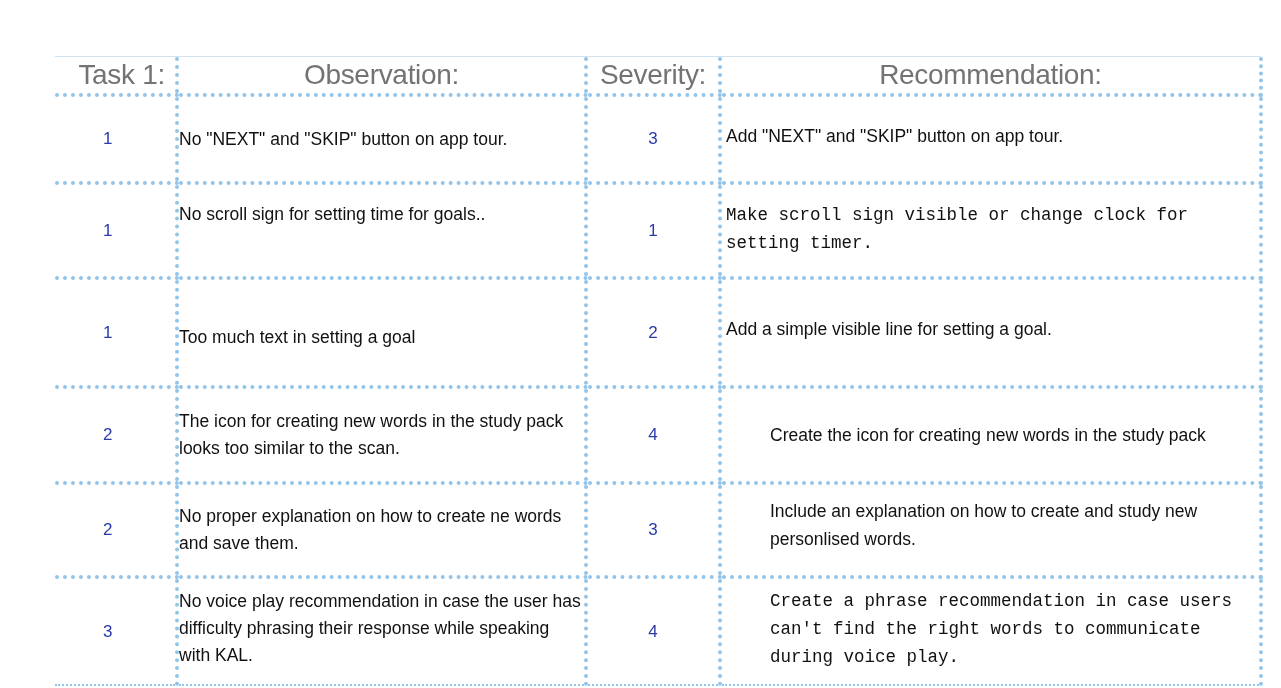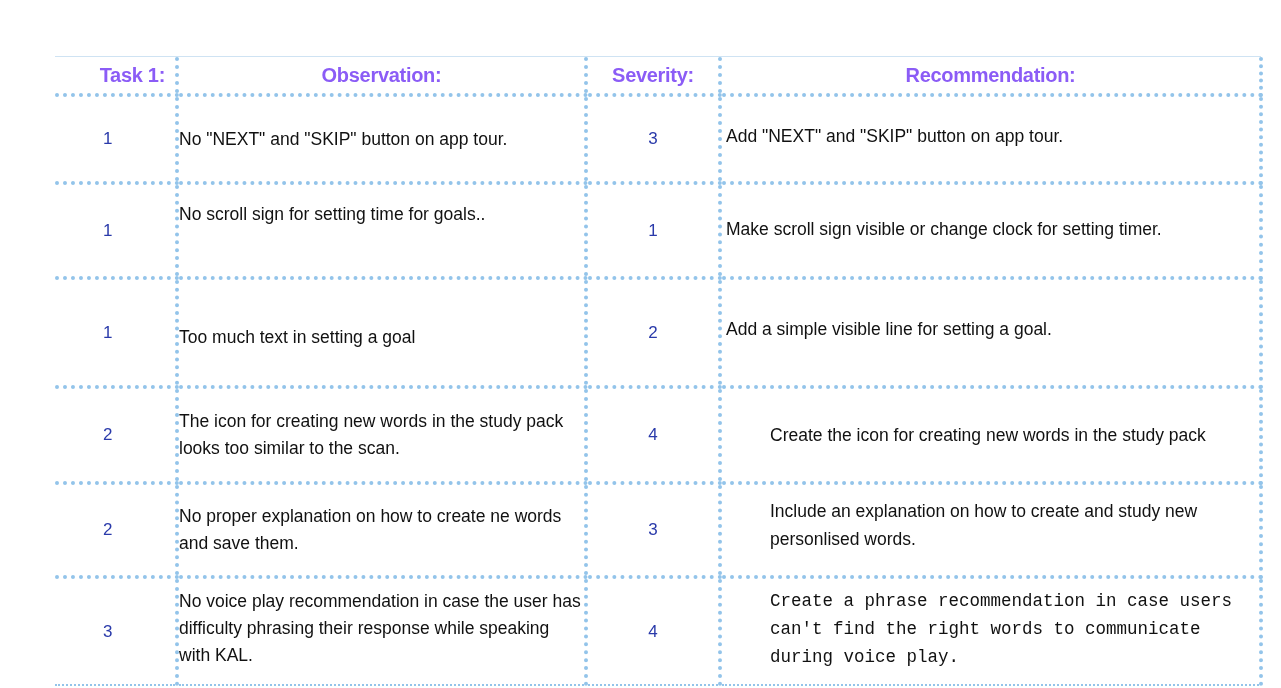--- a/index.html
+++ b/index.html
@@ -49,23 +49,23 @@
     table.findings th.last, table.findings td.last {
       border-right: 4px dotted #93c4ea;
       margin-top: 44px;
     }
     table.findings tr.row-last td {
       border-bottom: 2px dotted #93c4ea;
     }
 
     th.hdr {
       height: 36px;
-      color: #8b5cf6;
-      font-weight: bold;
-      font-size: 20px;
+      color: #737373;
+      font-weight: normal;
+      font-size: 28px;
       text-align: center;
       letter-spacing: -0.3px;
       padding-bottom: 2px;
     }
     th.hdr.task {
       text-align: right;
       padding-right: 10px;
     }
 
     td.num {
@@ -98,21 +98,21 @@
     tr.r3 td { height: 105px; }
     tr.r4 td { height: 92px; }
     tr.r5 td { height: 90px; }
     tr.r6 td { height: 105px; }
 
     tr.r2 td.obs .txt { margin-top: -30px; }
     tr.r2 td.rec .txt { margin-top: -4px; }
     tr.r3 td.obs .txt { margin-top: 10px; }
     tr.r3 td.rec .txt { margin-top: -8px; padding-left: 4px; }
     tr.r1 td.rec .txt { margin-top: -6px; padding-left: 4px; }
-    tr.r2 td.rec .txt { padding-left: 4px; }
+    tr.r2 td.rec .txt { padding-left: 4px; font-family: Liberation Mono, monospace; }
     tr.r4 td.rec { padding-left: 48px; }
     tr.r5 td.rec { padding-left: 48px; }
     tr.r6 td.rec { padding-left: 48px; }
     tr.r5 td.rec .txt { margin-top: -10px; }
     tr.r6 td.obs .txt { margin-top: -6px; }
     tr.r6 td.rec .txt { margin-top: -6px; font-family: Liberation Mono, monospace; }
   </style>
 </head>
 <body>
 

